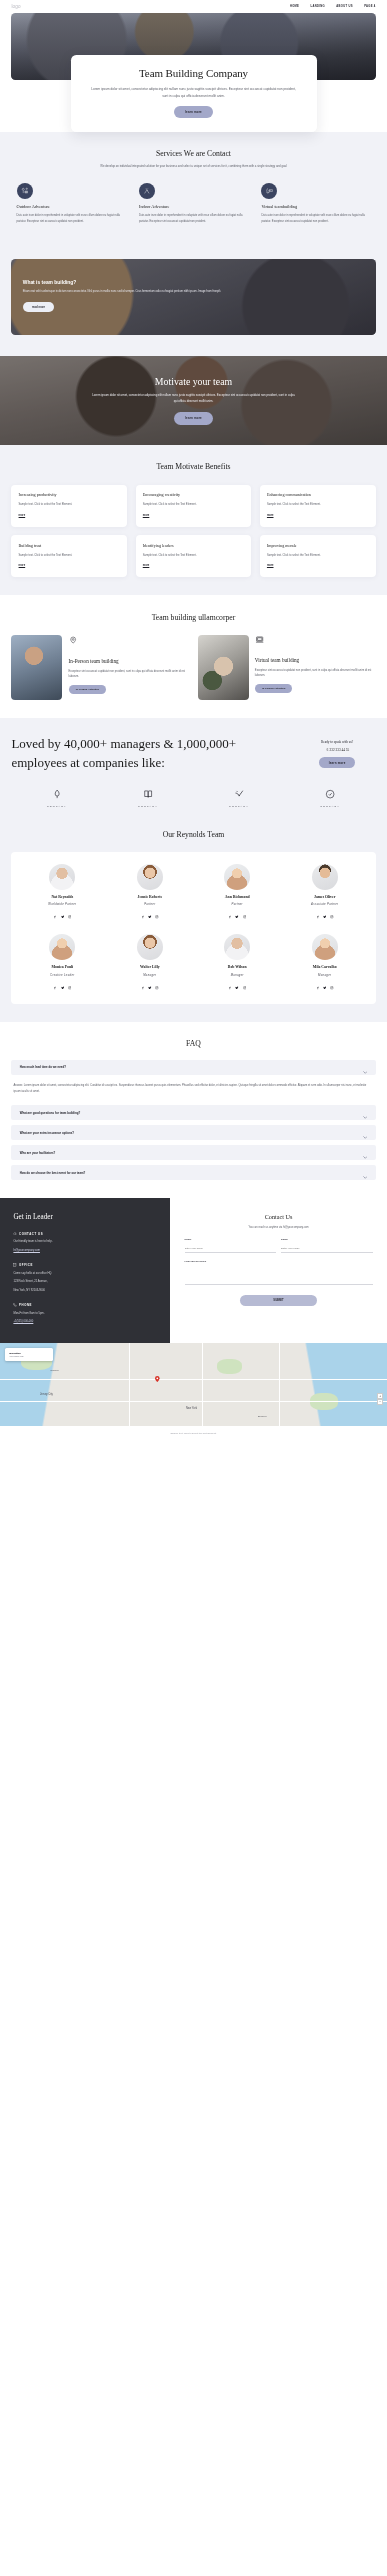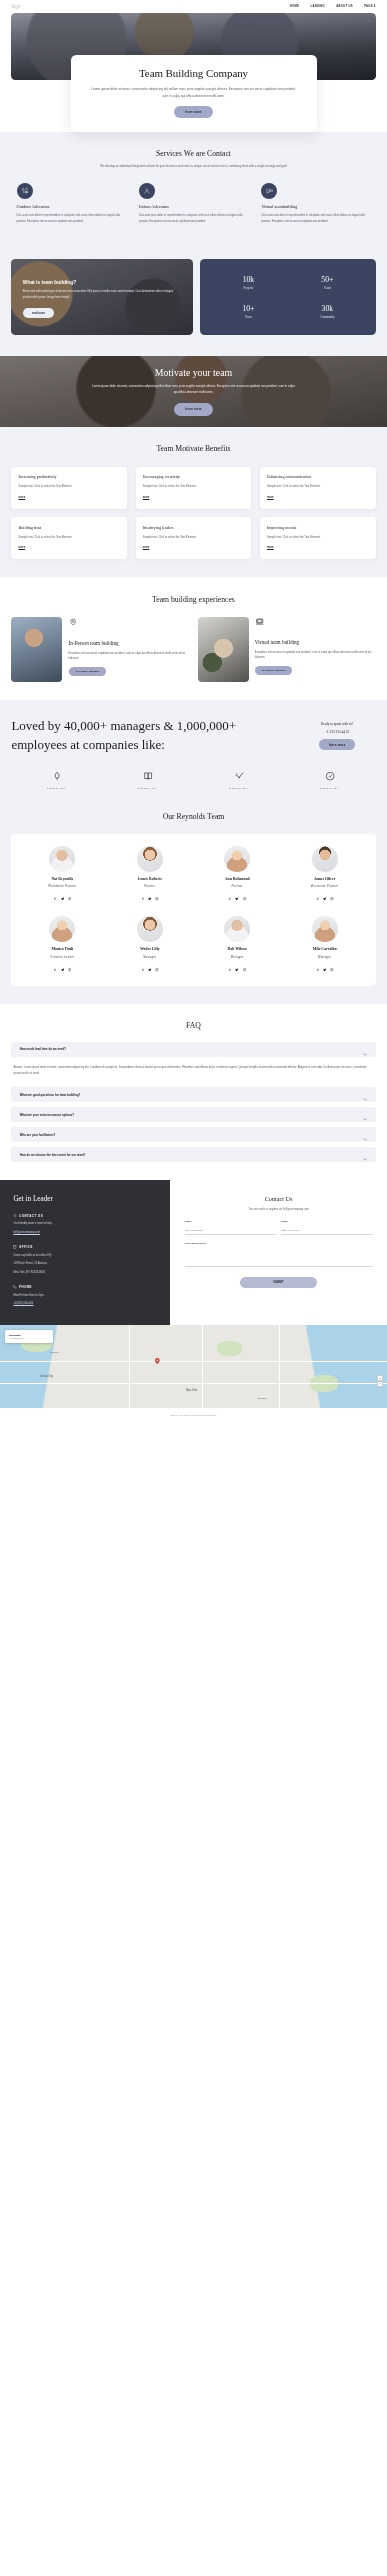--- a/index.html
+++ b/index.html
@@ -118,21 +118,21 @@
     font-family: "Liberation Serif", serif;
     font-size: 7.7px; color: #fff; font-weight: 400;
   }
   .stat-lab {
     font-family: "Liberation Serif", serif;
     font-size: 3px; color: #e2e3ea; margin-top: 2.6px;
   }
 
   
   .motivate {
-    position: relative; height: 71px; display: flex;
+    position: relative; height: 89px; display: flex;
     flex-direction: column; align-items: center; justify-content: center;
     text-align: center; padding: 0 31px; overflow: hidden;
     background:
       radial-gradient(circle at 30% 45%, #4a4038 0 14%, transparent 15%),
       radial-gradient(circle at 52% 30%, #8a6a55 0 12%, transparent 13%),
       radial-gradient(circle at 74% 55%, #6d5f57 0 15%, transparent 16%),
       linear-gradient(170deg, #b3aca6 0%, #8a827d 40%, #55504c 100%);
   }
   .motivate::before { content: ""; position: absolute; inset: 0; background: rgba(35,32,30,.42); }
   .motivate > * { position: relative; z-index: 2; }
@@ -390,38 +390,20 @@
 </div>
 
 <div class="stats-row">
   <div class="tb-card">
     <div class="tb-inner">
       <h3>What is team building?</h3>
       <p>Etiam erat velit scelerisque in dictum non consectetur. Nisl purus in mollis nunc sed id semper. Cras fermentum odio eu feugiat pretium nibh ipsum. Image from freepik</p>
       <button class="btn-light">read more</button>
     </div>
   </div>
-  <div class="stats-card">
-    <div>
-      <div class="stat-num">10k</div>
-      <div class="stat-lab">Projects</div>
-    </div>
-    <div>
-      <div class="stat-num">50+</div>
-      <div class="stat-lab">Team</div>
-    </div>
-    <div>
-      <div class="stat-num">10+</div>
-      <div class="stat-lab">Years</div>
-    </div>
-    <div>
-      <div class="stat-num">30k</div>
-      <div class="stat-lab">Community</div>
-    </div>
-  </div>
 </div>
 
 <div class="motivate">
   <h2>Motivate your team</h2>
   <p>Lorem ipsum dolor sit amet, consectetur adipiscing elit nullam nunc justo sagittis suscipit ultrices. Excepteur sint occaecat cupidatat non proident, sunt in culpa qui officia deserunt mollit anim.</p>
   <button class="btn-lav">learn more</button>
 </div>
 
 <div class="sec sec-gray">
   <h2>Team Motivate Benefits</h2>
@@ -453,21 +435,21 @@
     </div>
     <div class="ben-card">
       <h4>Improving morale</h4>
       <p>Sample text. Click to select the Text Element.</p>
       <a class="more-link" href="#">more</a>
     </div>
   </div>
 </div>
 
 <div class="sec sec-white">
-  <h2>Team building experiences</h2>
+  <h2>Team building ullamcorper</h2>
   <div class="exp-row">
     <div class="exp">
       <div class="exp-img"></div>
       <div class="exp-body">
         <span class="pin-icon">
           <svg viewBox="0 0 24 24" width="8.3" height="10.3" fill="none" stroke="#1a1a22" stroke-width="1.4">
             <path d="M12 21s7-6.3 7-11a7 7 0 10-14 0c0 4.7 7 11 7 11z"></path>
             <circle cx="12" cy="10" r="2.6"></circle>
           </svg>
         </span>

